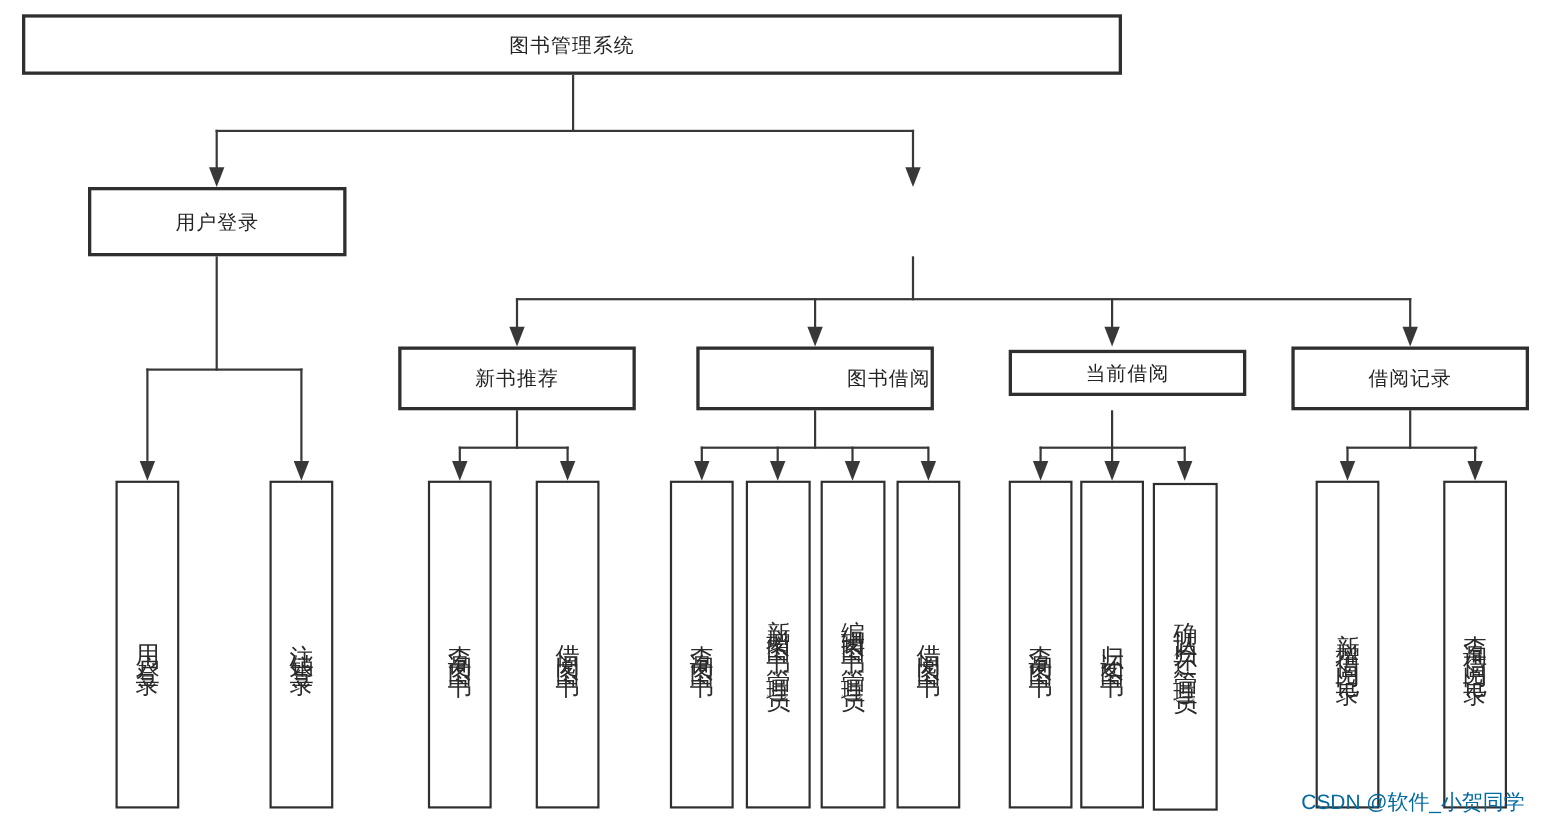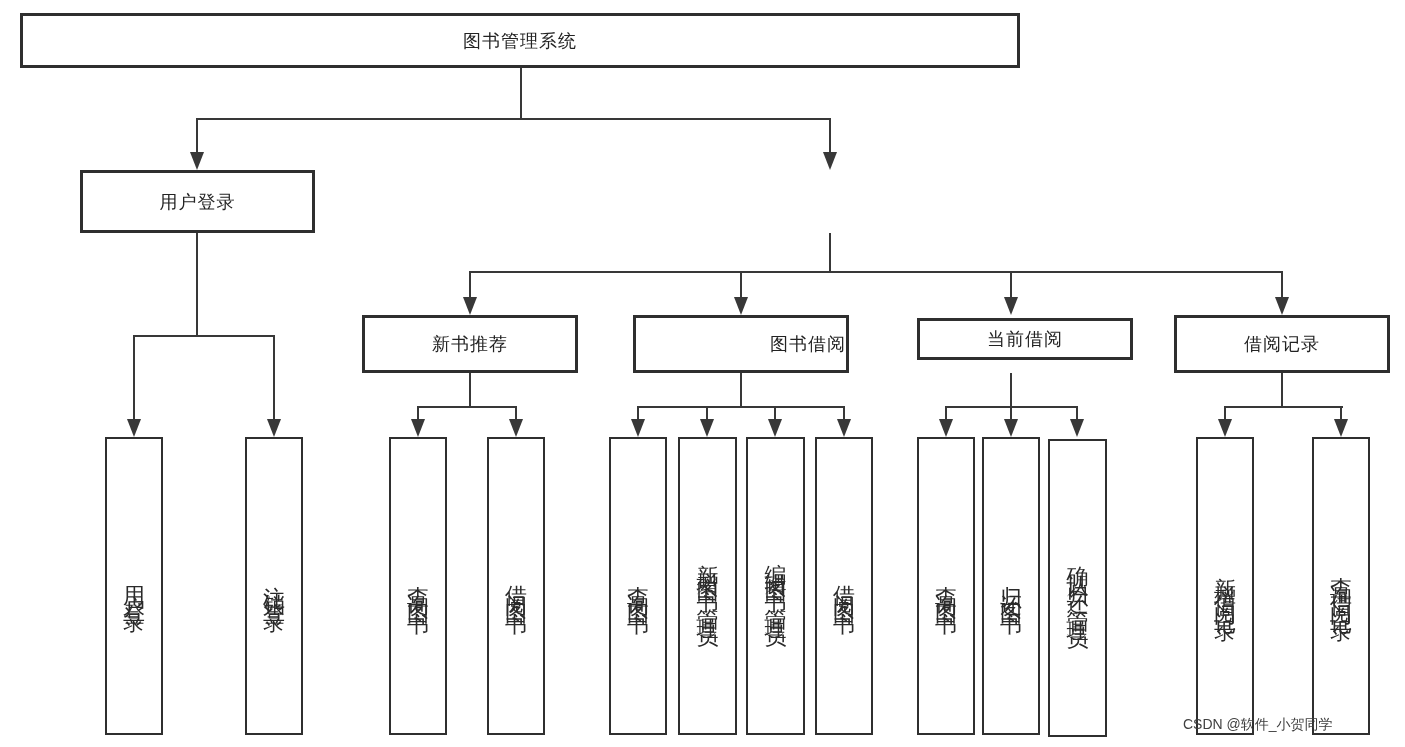--- a/index.html
+++ b/index.html
@@ -21,21 +21,21 @@
   .hline, .vline { position:absolute; background:#383838; }
   .hline { height:2px; }
   .vline { width:2px; }
   .arrow {
     position:absolute; width:0; height:0;
     border-left:7px solid transparent; border-right:7px solid transparent;
     border-top:18px solid #383838;
   }
   .watermark {
     position:absolute; left:1183px; top:716px;
-    font-size:14px; color:#404040; white-space:nowrap;
+    font-size:19px; color:#0369a1; white-space:nowrap;
   }
 </style>
 </head>
 <body>
 
 <div class="stage">
 
   <div class="box" style="left:20px; top:13px; width:1000px; height:55px;">
     <span>图书管理系统</span>
   </div>

